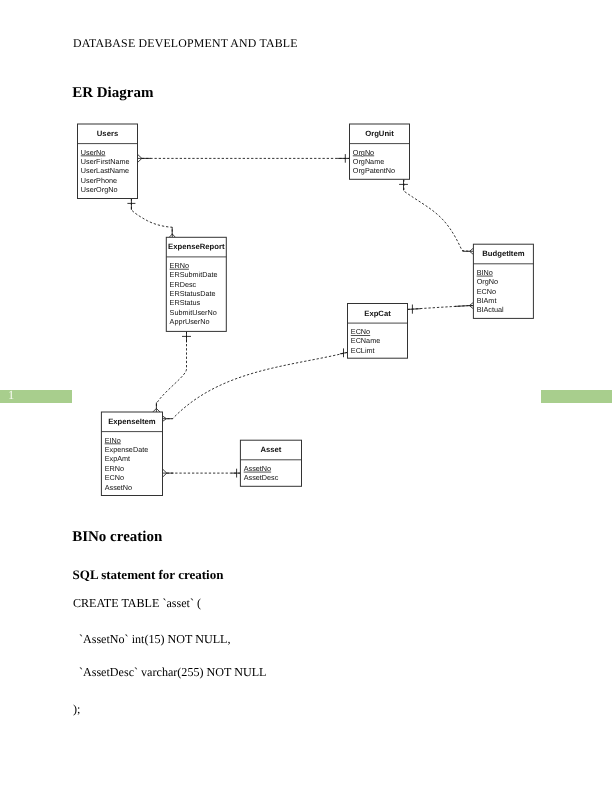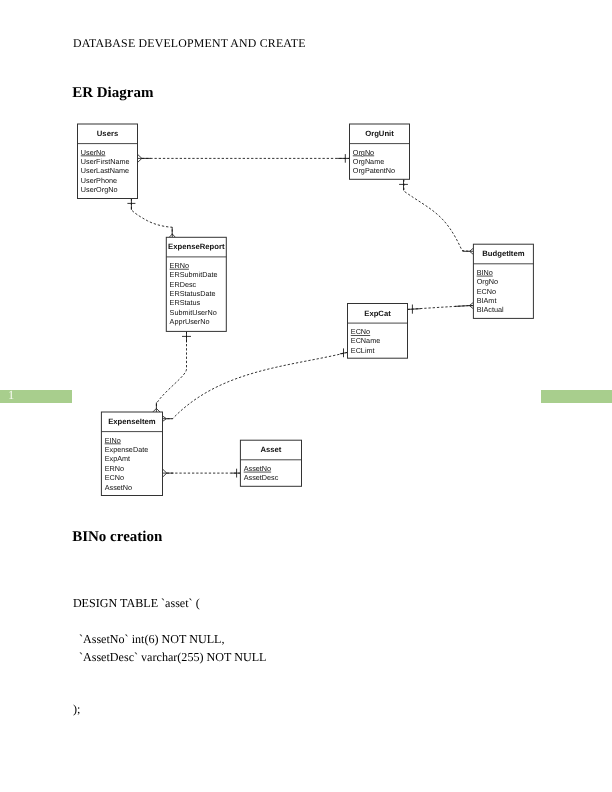--- a/index.html
+++ b/index.html
@@ -14,21 +14,21 @@
   .p{position:absolute;left:72.9px;font-size:12.1px;white-space:pre;line-height:1;}
   .greenbar{position:absolute;height:13px;background:#a8ce8d;}
   .pagenum{position:absolute;left:7.9px;top:-0.2px;color:#f7fbf1;font-size:12.4px;line-height:13px;font-family:"Liberation Serif",serif;}
   svg.er{position:absolute;left:0;top:0;width:612px;height:792px;overflow:visible;}
 </style>
 </head>
 <body>
 
 <div class="page">
 
-  <div class="hdr">DATABASE DEVELOPMENT AND CREATE</div>
+  <div class="hdr">DATABASE DEVELOPMENT AND TABLE</div>
 
   <div class="h1" style="top:85.6px">ER Diagram</div>
 
   <svg class="er" viewBox="0 0 612 792" xmlns="http://www.w3.org/2000/svg">
     <g id="er-connectors">
         <g>
           <path d="M 141.9,158.4 L 349.5,158.4" fill="none" stroke="#111111" stroke-width="0.85" stroke-dasharray="2.3 1.9"></path>
           <line x1="141.9" y1="158.4" x2="150.9" y2="158.4" stroke="#111111" stroke-width="0.85"></line>
           <line x1="337.3" y1="158.4" x2="349.5" y2="158.4" stroke="#111111" stroke-width="0.85"></line>
           <path d="M 137.4,154.20000000000002 L 141.9,158.4 L 137.4,162.6" fill="none" stroke="#111111" stroke-width="0.8"></path>
@@ -153,17 +153,18 @@
         </g>
       </g>
   </svg>
 
   <div class="greenbar" style="left:0px;top:389.5px;width:72px">
     <span class="pagenum">1</span>
   </div>
   <div class="greenbar" style="left:541px;top:389.5px;width:71px"></div>
 
   <div class="h1" style="top:529.7px">BINo creation</div>
-  <div class="p" style="top:596.7px">DESIGN TABLE `asset` (</div>
-  <div class="p" style="top:632.5px">  `AssetNo` int(6) NOT NULL,</div>
-  <div class="p" style="top:651px">  `AssetDesc` varchar(255) NOT NULL</div>
+  <div class="h2" style="top:567.5px">SQL statement for creation</div>
+  <div class="p" style="top:596.7px">CREATE TABLE `asset` (</div>
+  <div class="p" style="top:632.5px">  `AssetNo` int(15) NOT NULL,</div>
+  <div class="p" style="top:666px">  `AssetDesc` varchar(255) NOT NULL</div>
   <div class="p" style="top:702.5px">);</div>
 </div>
 
 </body></html>

